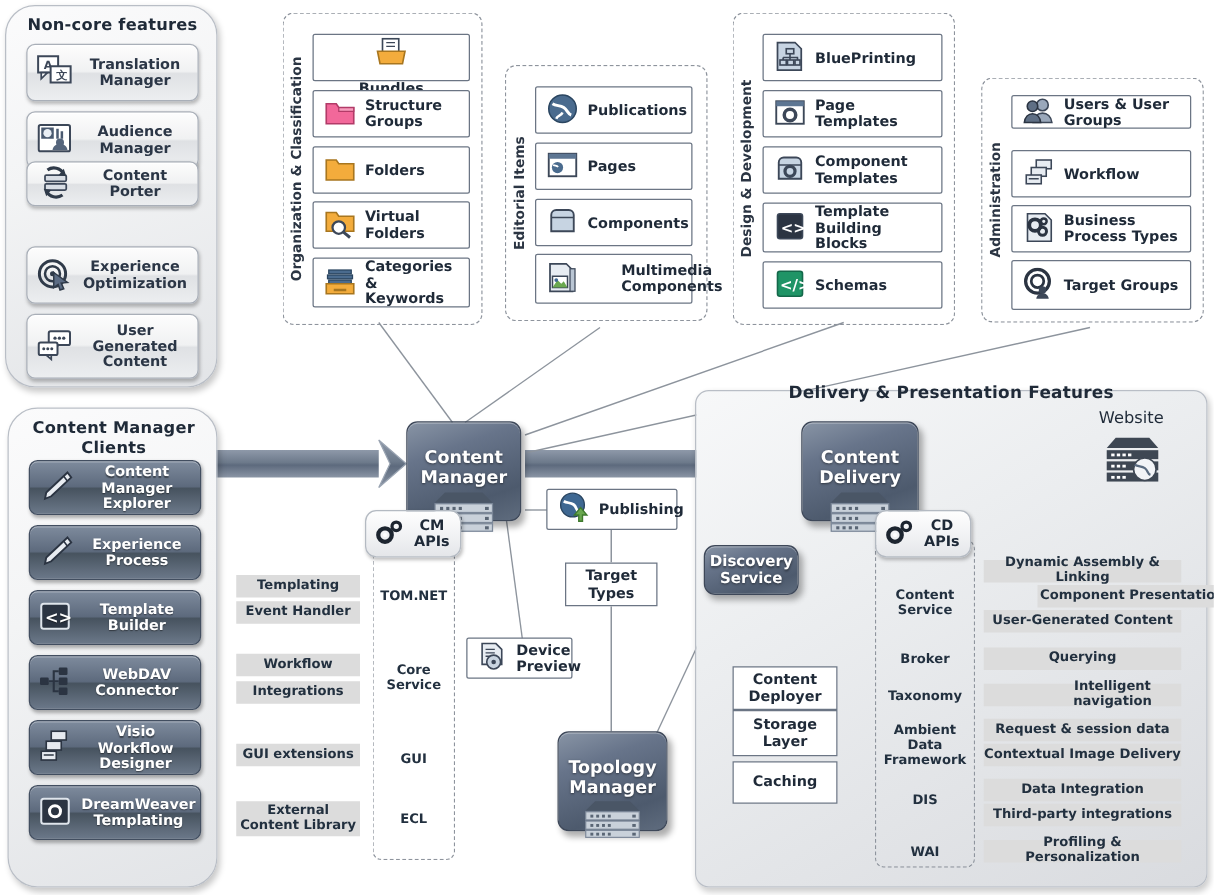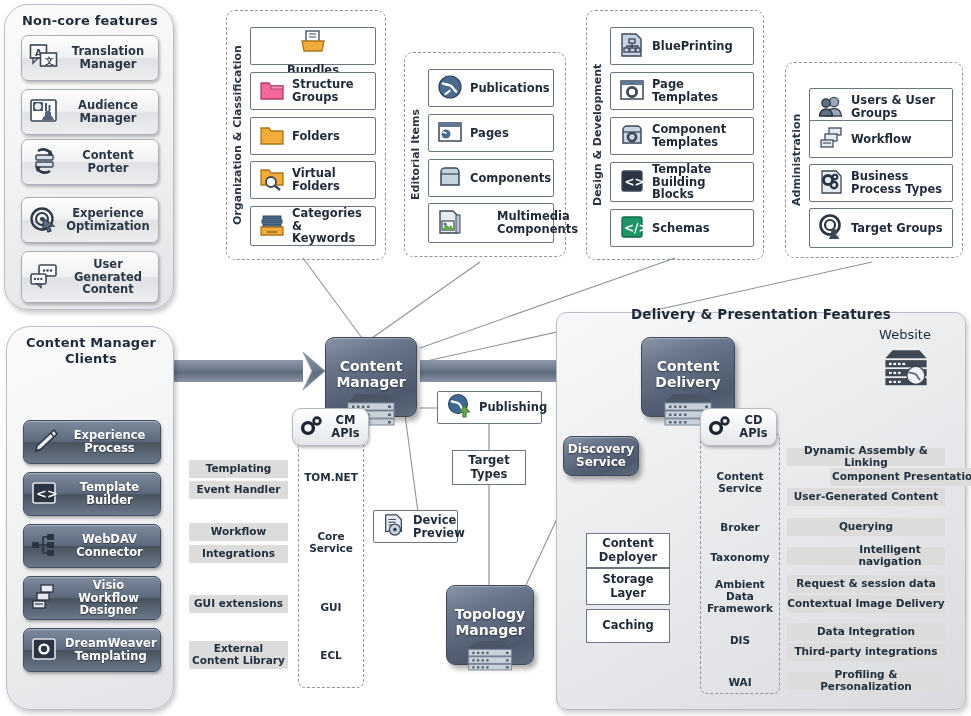--- a/index.html
+++ b/index.html
@@ -183,21 +183,21 @@
           <circle cx="9" cy="9.5" r="3.3" fill="#e9eef4"></circle>
           <rect x="16" y="6" width="2" height="8" fill="#4a5a70"></rect>
           <rect x="19.5" y="8" width="2" height="6" fill="#4a5a70"></rect>
           <circle cx="19" cy="17" r="3.2" fill="#55657c"></circle>
           <path d="M13 23c.6-3.2 3-5 6-5s5.4 1.8 6 5z" fill="#55657c"></path>
         </svg>
     </span>
     <span class="tx">Audience Manager</span>
   </div>
 
-  <div class="abs btn3d" style="left:16px;top:134px;width:138px;height:46px;">
+  <div class="abs btn3d" style="left:16px;top:124px;width:138px;height:36px;">
     <span class="ic">
       <svg width="30" height="28" viewBox="0 0 30 28">
           <g fill="#d9dee5" stroke="#3c4758" stroke-width="1.4">
             <rect x="7" y="8" width="17" height="5" rx="1"></rect>
             <rect x="7" y="15" width="17" height="5" rx="1"></rect>
           </g>
           <path d="M9 4a9 9 0 0 1 13 3" fill="none" stroke="#2f3a49" stroke-width="2.6"></path>
           <polygon points="22,3 24,9 18,8" fill="#2f3a49"></polygon>
           <path d="M21 24a9 9 0 0 1-13-3" fill="none" stroke="#2f3a49" stroke-width="2.6"></path>
           <polygon points="8,25 6,19 12,20" fill="#2f3a49"></polygon>
@@ -233,20 +233,29 @@
           <circle cx="12.4" cy="17" r="1.2" fill="#3c4758"></circle>
         </svg>
     </span>
     <span class="tx">User Generated Content</span>
   </div>
 </div>
 
 <div class="abs panel" style="left:6px;top:326px;width:168px;height:384px;">
   <div class="panel-title abs" style="left:6px;top:8px;width:156px;line-height:1.2;">Content Manager Clients</div>
 
+  <div class="abs btnDark" style="left:16px;top:41px;width:138px;height:44px;">
+    <span class="ic">
+      <svg width="30" height="28" viewBox="0 0 30 28">
+          <polygon points="24,3 27,7 11,22 6,24 7,19" fill="#e8ecf1" stroke="#2b3442" stroke-width="1.5"></polygon>
+          <line x1="21" y1="6" x2="24" y2="10" stroke="#2b3442" stroke-width="1.3"></line>
+        </svg>
+    </span>
+    <span class="tx">Content Manager Explorer</span>
+  </div>
 
   <div class="abs btnDark" style="left:16px;top:93px;width:138px;height:44px;">
     <span class="ic">
       <svg width="30" height="28" viewBox="0 0 30 28">
           <polygon points="24,3 27,7 11,22 6,24 7,19" fill="#e8ecf1" stroke="#2b3442" stroke-width="1.5"></polygon>
           <line x1="21" y1="6" x2="24" y2="10" stroke="#2b3442" stroke-width="1.3"></line>
         </svg>
     </span>
     <span class="tx">Experience Process</span>
   </div>
@@ -461,21 +470,21 @@
         <rect x="3" y="3" width="20" height="20" rx="2" fill="#1f9466" stroke="#14684a" stroke-width="1.3"></rect>
         <text x="5" y="18" font-size="12" font-weight="bold" fill="#fff" font-family="DejaVu Sans">&lt;/&gt;</text>
       </svg>
   </span>
   <span class="tx">Schemas</span>
 </div>
 
 <div class="abs dashed" style="left:785px;top:62px;width:178px;height:196px;"></div>
 <div class="vlabel" style="left:790px;top:84px;height:152px;width:16px;">Administration</div>
 
-<div class="abs chip" style="left:809px;top:88px;width:144px;height:38px;">
+<div class="abs chip" style="left:809px;top:76px;width:144px;height:27px;">
   <span class="ic">
     <svg width="26" height="26" viewBox="0 0 26 26">
         <circle cx="16" cy="9" r="4.6" fill="#9aa8bb" stroke="#3c4758" stroke-width="1.3"></circle>
         <path d="M8.5 23c.6-4.8 3.7-7.5 7.5-7.5s6.9 2.7 7.5 7.5z" fill="#9aa8bb" stroke="#3c4758" stroke-width="1.3"></path>
         <circle cx="8" cy="10" r="4.2" fill="#5f6f85" stroke="#2b3442" stroke-width="1.3"></circle>
         <path d="M1.5 23c.5-4.4 3.2-7 6.5-7s6 2.6 6.5 7z" fill="#5f6f85" stroke="#2b3442" stroke-width="1.3"></path>
       </svg>
   </span>
   <span class="tx">Users &amp; User Groups</span>
 </div>

